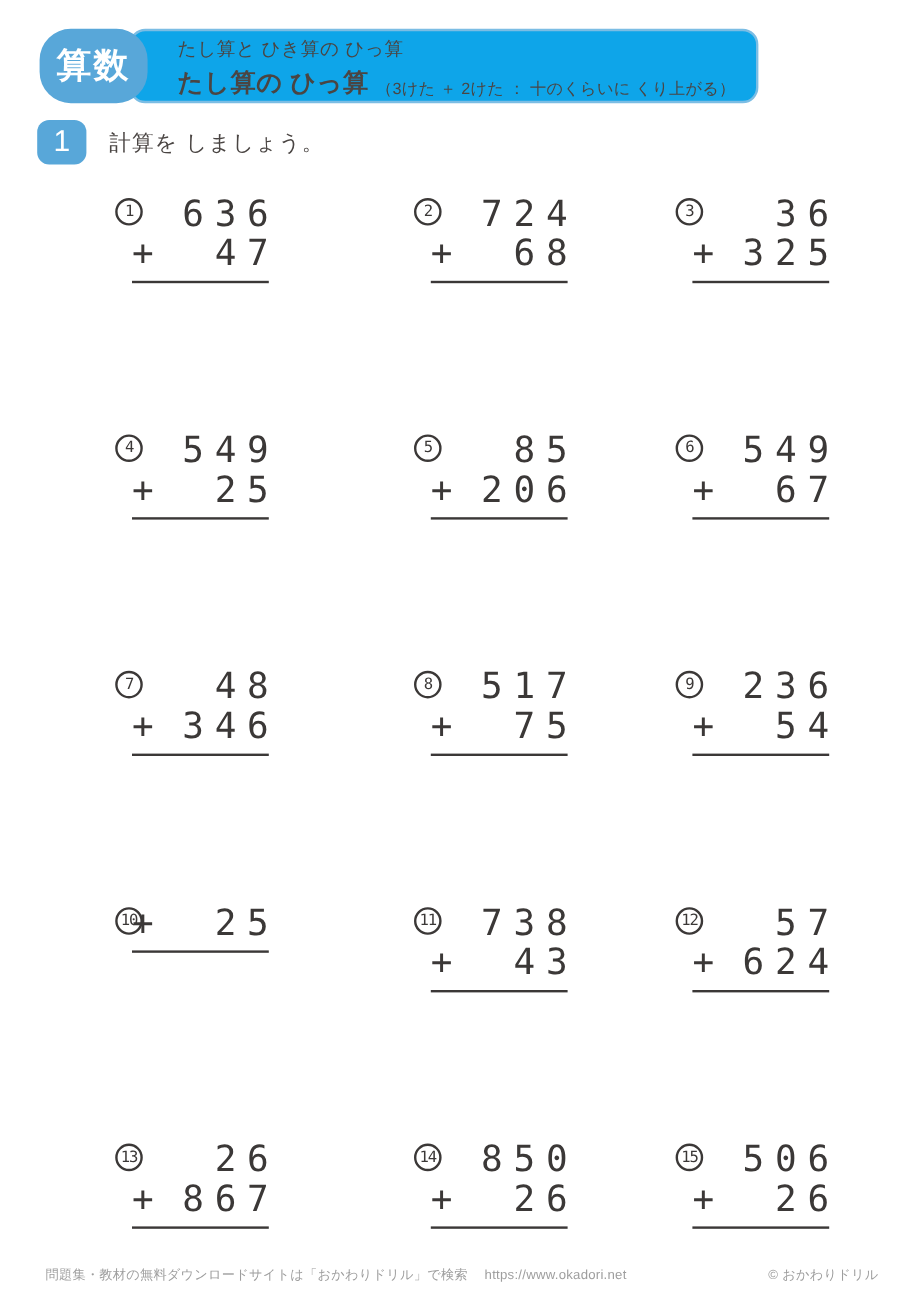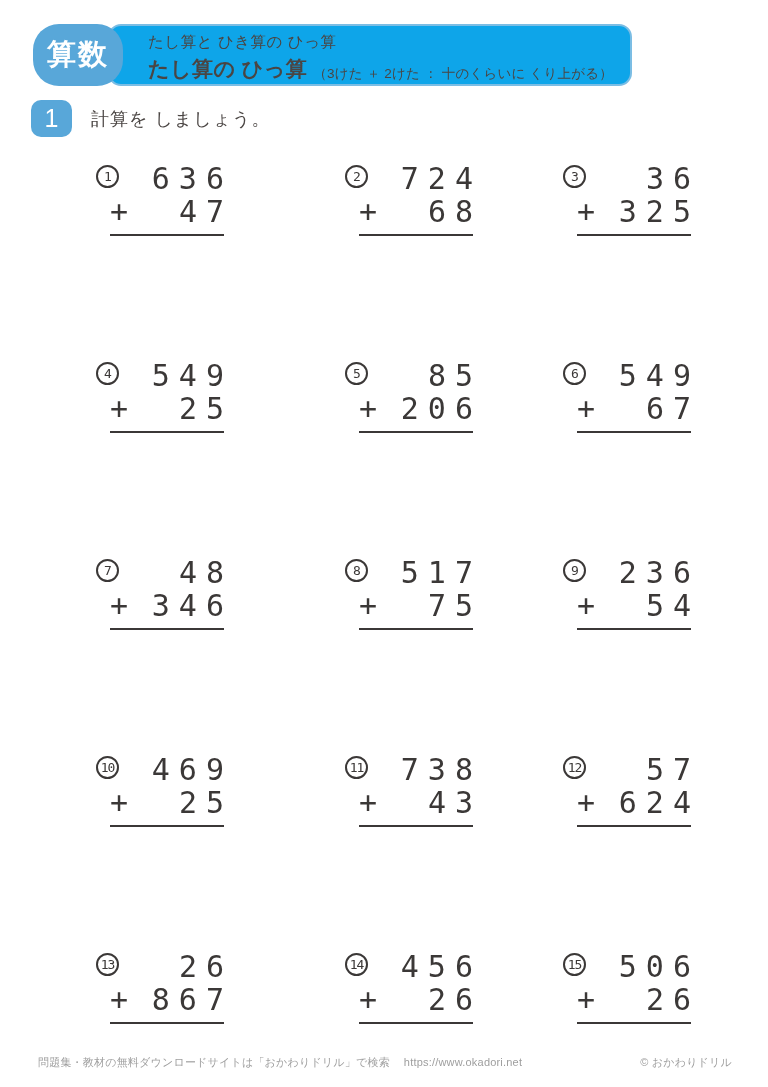--- a/index.html
+++ b/index.html
@@ -227,23 +227,20 @@
         </div>
     </div>
   </div>
 
   <div class="cell">
     <span class="circ">
         <span>10</span>
       </span>
     <div class="stack">
       <div class="row">
-          <span class="num">469</span>
-        </div>
-      <div class="row">
           <span class="plus">+</span>
           <span class="num">25</span>
         </div>
     </div>
   </div>
 
   <div class="cell">
     <span class="circ">
         <span>11</span>
       </span>
@@ -287,21 +284,21 @@
         </div>
     </div>
   </div>
 
   <div class="cell">
     <span class="circ">
         <span>14</span>
       </span>
     <div class="stack">
       <div class="row">
-          <span class="num">456</span>
+          <span class="num">850</span>
         </div>
       <div class="row">
           <span class="plus">+</span>
           <span class="num">26</span>
         </div>
     </div>
   </div>
 
   <div class="cell">
     <span class="circ">

